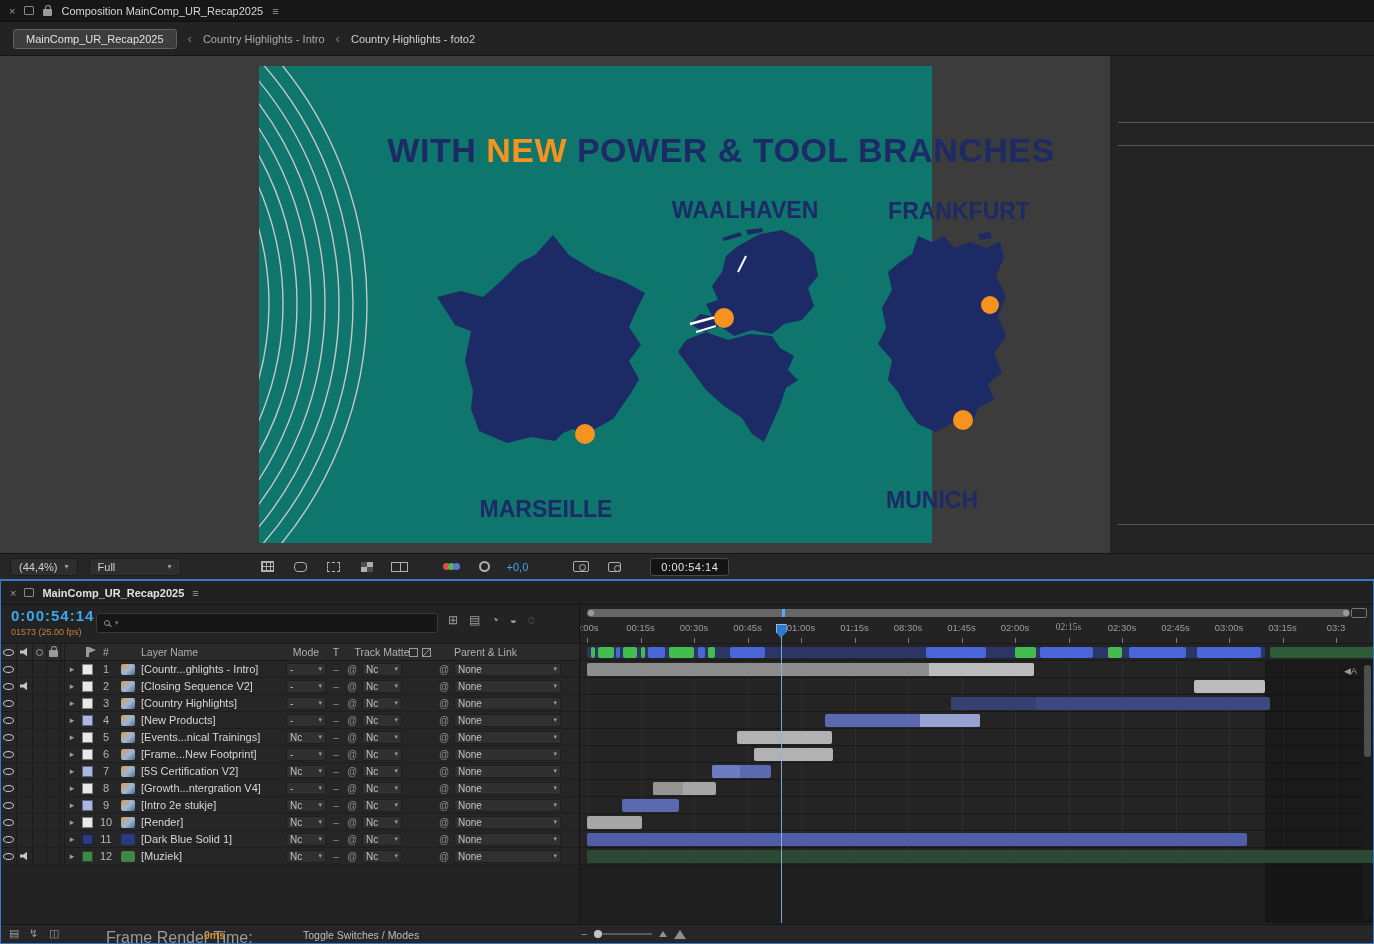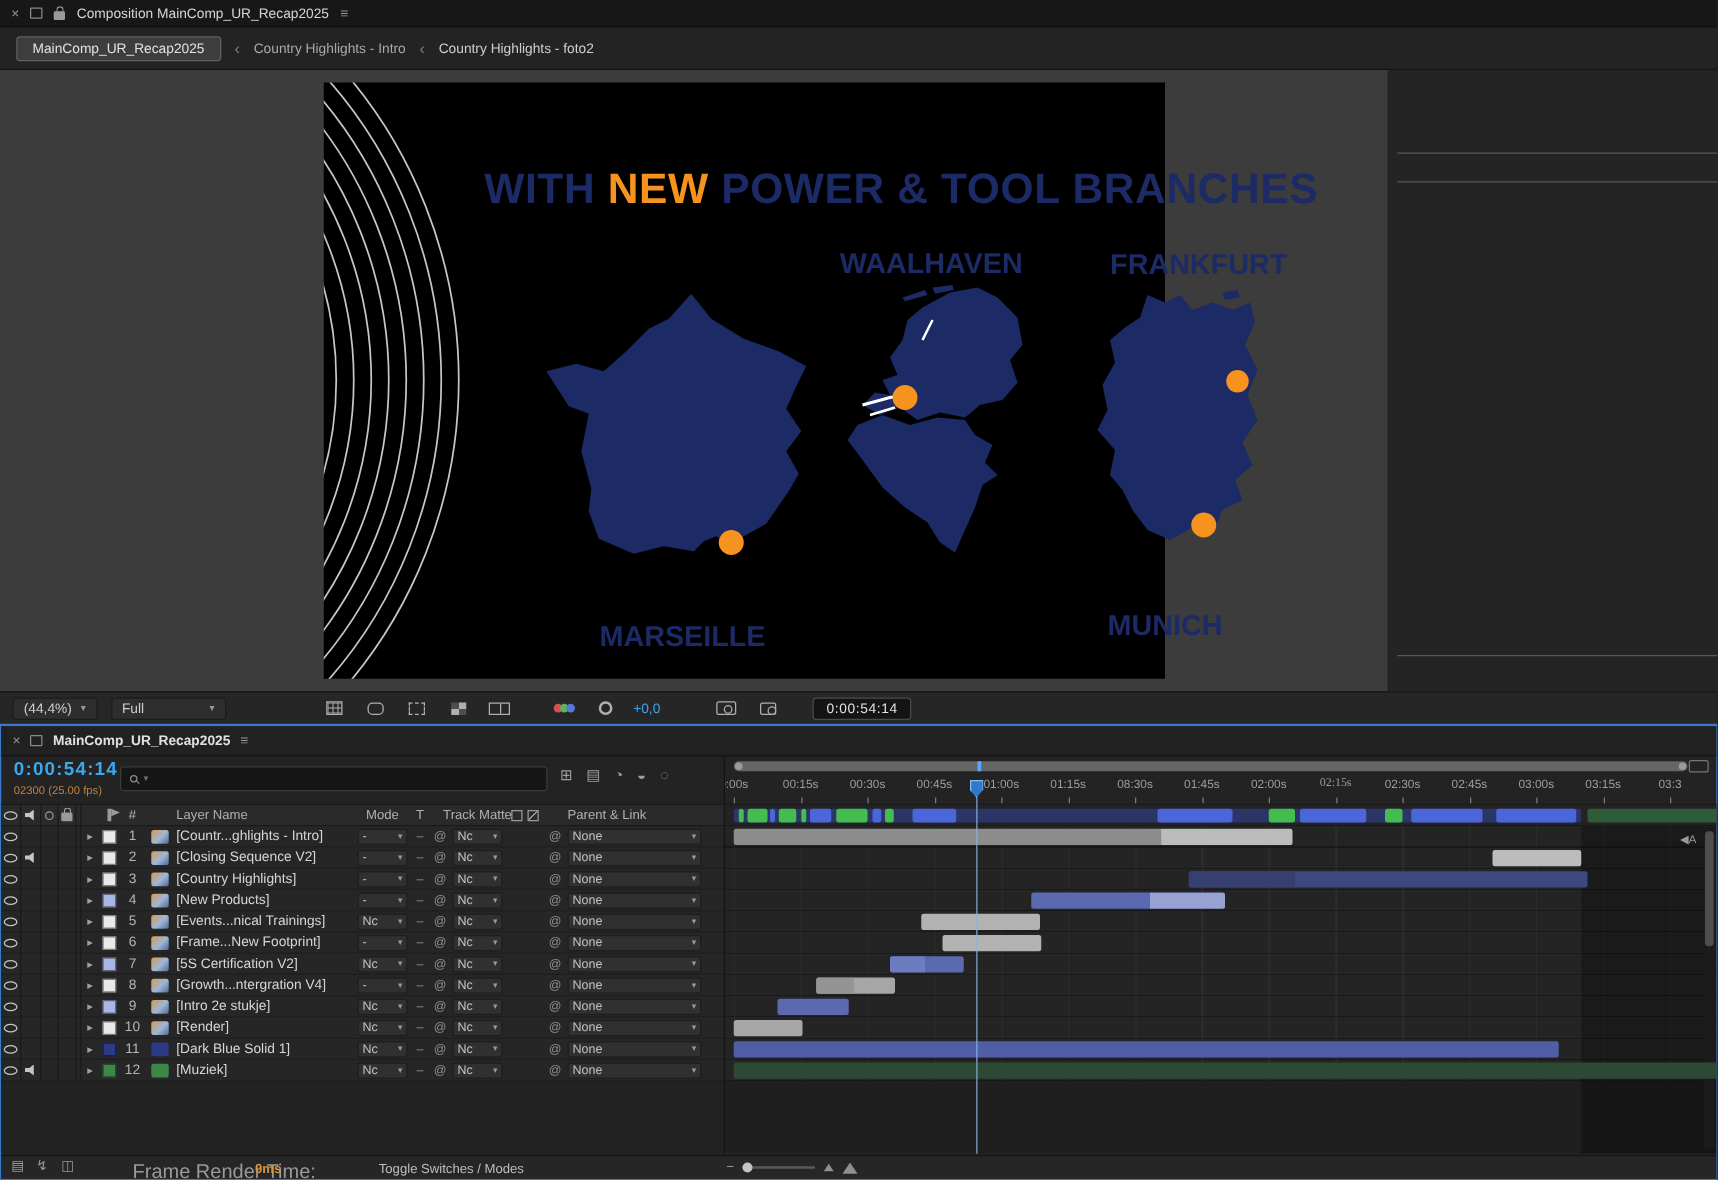--- a/index.html
+++ b/index.html
@@ -14,21 +14,21 @@
   .panelico{width:10px;height:9px;border:1px solid #8a8a8a;border-radius:1px}
   
   #crumbbar{position:absolute;top:22px;left:0;width:100%;height:34px;background:#232323;border-bottom:1px solid #141414;display:flex;align-items:center;gap:11px;padding:0 13px}
   .crumb-active{background:#3d3d3d;border:1px solid #606060;border-radius:3px;padding:3px 12px;color:#e2e2e2}
   .crumb{color:#a9a9a9}.crumb-cur{color:#cfcfcf}
   .crumb-chev{color:#7d7d7d;font-size:13px}
   
   #viewer{position:absolute;top:56px;left:0;width:100%;height:497px;background:#3c3c3c}
   #rdock{position:absolute;right:0;top:0;width:264px;height:100%;background:#242424}
   .rline{position:absolute;left:8px;right:0;height:1px;background:#585858}
-  #canvas{position:absolute;left:259px;top:10px;width:673px;height:477px;background:#000000}
+  #canvas{position:absolute;left:259px;top:10px;width:673px;height:477px;background:#0f766e}
   
   #vtoolbar{position:absolute;top:553px;left:0;width:100%;height:26px;background:#262626;border-top:1px solid #161616;display:flex;align-items:center;gap:11px;padding:0 10px}
   .dd{display:inline-flex;align-items:center;gap:7px;background:#2e2e2e;border:1px solid #1c1c1c;border-radius:3px;padding:2px 8px;color:#cfcfcf}
   .chev{font-size:8px;color:#9a9a9a}
   .tbtn{width:22px;height:18px;display:flex;align-items:center;justify-content:center}
   .ic-grid{width:13px;height:11px;border:1px solid #b0b0b0;background-image:linear-gradient(#b0b0b0 1px,transparent 1px),linear-gradient(90deg,#b0b0b0 1px,transparent 1px);background-size:4px 4px}
   .ic-mask{width:13px;height:10px;border:1px solid #b0b0b0;border-radius:4px}
   .ic-roi{width:13px;height:10px;border:1px dashed #b0b0b0}
   .ic-checker{width:12px;height:10px;background:conic-gradient(#b0b0b0 25%,#4e4e4e 0 50%,#b0b0b0 0 75%,#4e4e4e 0)}
   .ic-par{width:17px;height:10px;border:1px solid #b0b0b0;position:relative}
@@ -245,21 +245,21 @@
     <div class="tl-tabs">
       <span class="glyph">×</span>
       <span class="panelico"></span>
       <span class="tl-tab-title">MainComp_UR_Recap2025</span>
       <span class="glyph">≡</span>
     </div>
 
     <div class="tl-head">
       <div class="tl-head-left">
         <span class="cur-time">0:00:54:14</span>
-        <span class="frame-info">02300 (25.00 fps)</span>
+        <span class="frame-info">01573 (25.00 fps)</span>
         <div class="searchbox">
           <span class="mag"></span>
           <span class="schev">▾</span>
         </div>
         <div class="hicons">
           <span>⊞</span>
           <span>▤</span>
           <span>◔</span>
           <span>◒</span>
           <span>◌</span>

